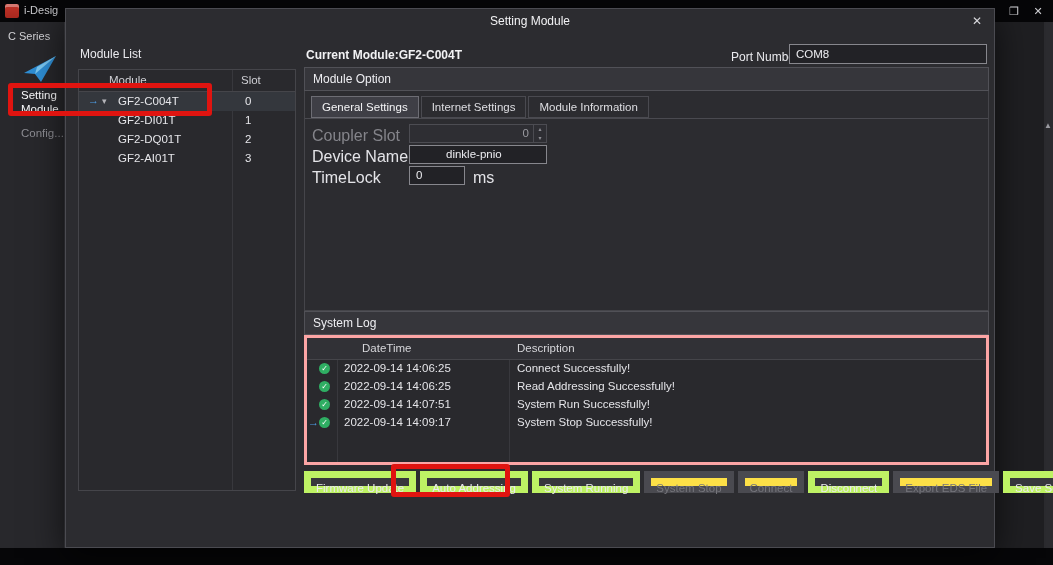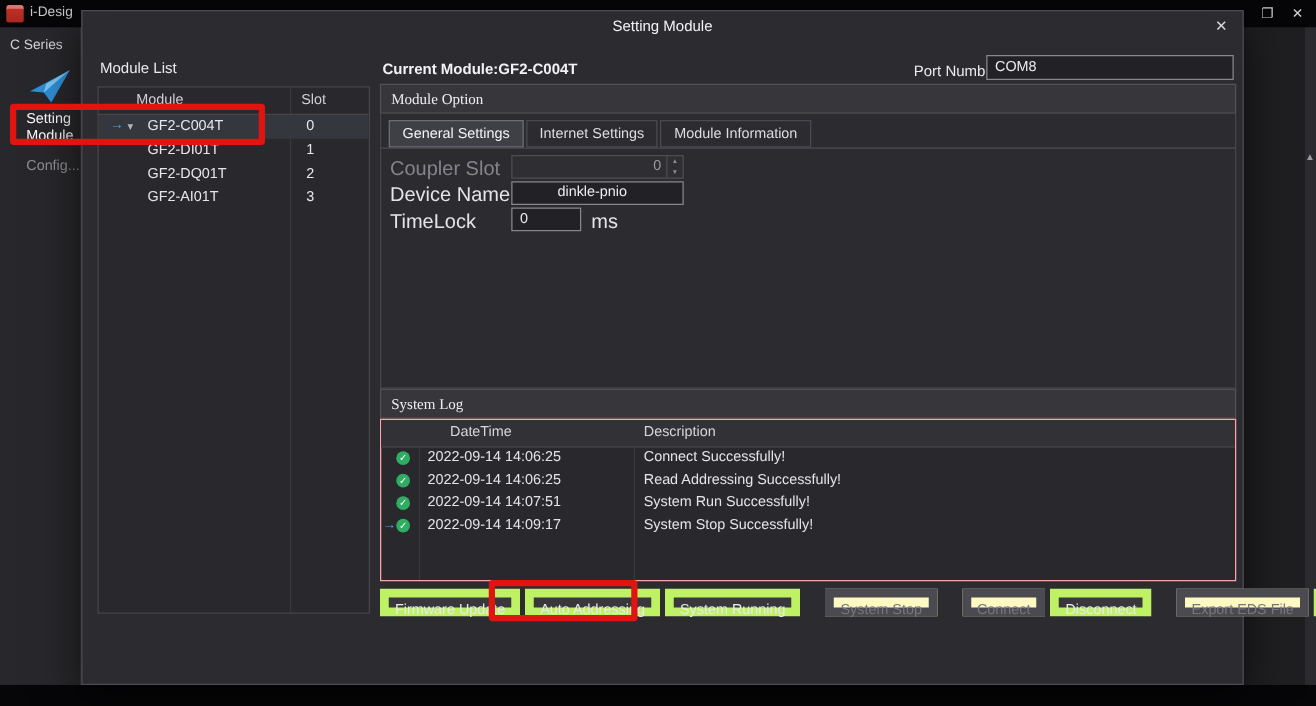--- a/index.html
+++ b/index.html
@@ -56,21 +56,21 @@
 
   
   .cur-module { left:240px; top:39px; font-weight:bold; color:#f2f2f4; }
   .port-label { left:665px; top:41px; color:#eaeaee; }
   .textbox { background:#222226; border:1px solid #87878d; color:#ececf0; font-size:11.5px;
              line-height:18px; padding-left:6px; overflow:hidden; white-space:nowrap; }
   .port-input { left:723px; top:35px; width:198px; height:20px; }
 
   
   .group-hdr { height:24px; background:#36363b; border:1px solid #515157; color:#eeeef2;
-               line-height:22px; padding-left:8px; font-size:12px;font-family:Liberation Serif, serif; }
+               line-height:22px; padding-left:8px; font-size:12px; }
   .mo-hdr { left:238px; top:58px; width:685px; }
   .mo-box { left:238px; top:82px; width:685px; height:220px; border:1px solid #45454a; border-top:none; background:#2c2c30; }
   .tabs { left:6px; top:5px; height:22px; display:flex; }
   .tab { padding:0 10px; line-height:20px; font-size:11.5px; color:#dedee2; border:1px solid #4a4a50;
          background:#2c2c30; margin-right:2px; white-space:nowrap; }
   .tab.active { background:#3f3f46; border-color:#6d6d74; color:#f4f4f6; }
   .tab-line { left:0; top:27px; width:100%; height:1px; background:#4a4a50; }
   .f-label { font-size:16px; color:#e4e4e8; }
   .f-label.dis { color:#84848a; }
   .cs-label { left:7px; top:36px; }
@@ -80,39 +80,39 @@
               color:#9a9aa0; display:flex; font-size:11.5px; }
   .cs-val { flex:1; text-align:right; line-height:17px; padding-right:4px; }
   .cs-spin { width:13px; border-left:1px solid #4c4c52; display:flex; flex-direction:column; }
   .cs-spin span { flex:1; font-size:6px; line-height:8px; text-align:center; color:#8d8d93; }
   .dn-input { left:104px; top:54px; width:138px; height:19px; line-height:17px;padding-left:36px; }
   .tl-input { left:104px; top:75px; width:56px; height:19px; line-height:17px; }
   .ms-unit { left:168px; top:78px; }
 
   
   .sl-hdr { left:238px; top:302px; width:685px; }
-  .sl-table { left:238px; top:326px; width:685px; height:130px; background:#29292d; border:1px solid #fca5a5; }
+  .sl-table { left:238px; top:326px; width:685px; height:130px; background:#29292d; border:3px solid #fca5a5; }
   .sl-colsep1 { left:30px; top:0; width:1px; height:100%; background:#38383d; }
   .sl-colsep2 { left:202px; top:0; width:1px; height:100%; background:#38383d; }
   .sl-header { left:0; top:0; width:100%; height:22px; background:#313136; border-bottom:1px solid #45454a;
                color:#d6d6da; font-size:11.5px; }
   .sl-h-dt { left:55px; top:4px; }
   .sl-h-desc { left:210px; top:4px; }
   .lrow { left:0; width:100%; height:18px; font-size:11.5px; color:#e4e4e8; }
   .l-arrow { left:1px; top:2px; color:#4f9fe8; font-size:11px; }
   .l-check { left:12px; top:3px; width:11px; height:11px; border-radius:50%; background:#2fae63;
              color:#ffffff; font-size:8px; line-height:11px; text-align:center; }
   .l-dt { left:37px; top:2px; }
   .l-desc { left:210px; top:2px; }
 
   
   .btn-row { left:238px; top:462px; width:685px; height:22px; display:flex; gap:4px; }
   .btn { flex:1 1 auto; background:#37373c; border:7px solid #bef264; color:#eaeaee;
          font-size:11.5px; line-height:20px; text-align:center; padding:0 5px; white-space:nowrap; }
-  .btn.disabled { color:#76767c; border-color:#4a4a50; background:#fef9c3;margin-left:16px; }
+  .btn.disabled { color:#76767c; border-color:#4a4a50; background:#fde047; }
 
   
   .anno { border:5px solid #e01410; border-radius:3px; pointer-events:none; z-index:50; }
   .anno1 { left:8px; top:83px; width:204px; height:33px; }
   .anno2 { left:391px; top:464px; width:119px; height:33px; }
 </style>
 </head>
 <body>
 
 <div class="screen">

